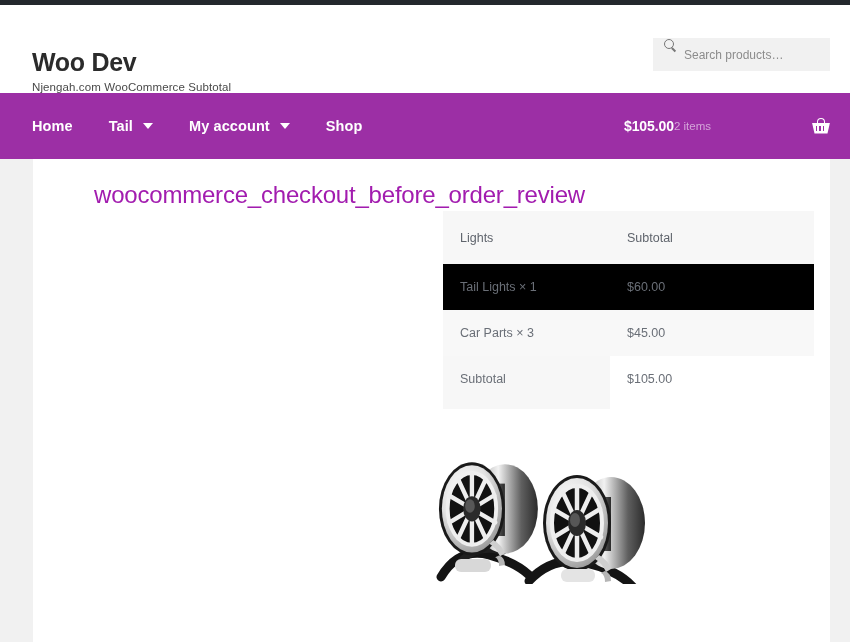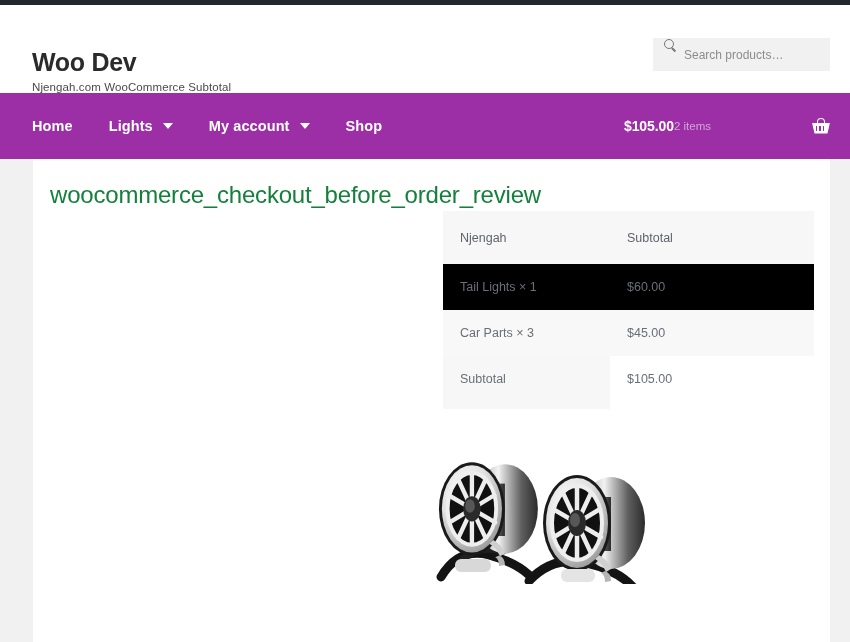--- a/index.html
+++ b/index.html
@@ -201,25 +201,26 @@
 
   .content-area {
     background: #ffffff;
     height: 100%;
     padding: 22px 17px 0 9px;
     position: relative;
   }
 
   .page-title {
     font-size: 24px;
-    color: #15803d;
+    color: #a21caf;
     font-weight: normal;
     letter-spacing: -0.2px;
     padding-left: 8px;
     line-height: 1.2;
+    margin-left: 44px;
   }
 
   
   .order-review {
     position: absolute;
     left: 410px;
     top: 52px;
     width: 371px;
     border-collapse: collapse;
     table-layout: fixed;
@@ -290,21 +291,21 @@
     <input class="search-input" type="text" placeholder="Search products…" style="">
   </form>
 </header>
 
 <nav class="nav-bar">
   <ul class="nav-menu">
     <li class="nav-item">
       <span>Home</span>
     </li>
     <li class="nav-item">
-      <span>Lights</span>
+      <span>Tail</span>
       <span class="caret-icon"></span>
     </li>
     <li class="nav-item">
       <span>My account</span>
       <span class="caret-icon"></span>
     </li>
     <li class="nav-item">
       <span>Shop</span>
     </li>
   </ul>
@@ -324,21 +325,21 @@
 
     <h1 class="page-title">woocommerce_checkout_before_order_review</h1>
 
     <table class="order-review">
       <colgroup>
           <col class="c1">
           <col class="c2">
         </colgroup>
       <thead>
         <tr>
-          <th>Njengah</th>
+          <th>Lights</th>
           <th>Subtotal</th>
         </tr>
       </thead>
       <tbody>
         <tr class="row-product-a">
           <td>Tail Lights  × 1</td>
           <td>$60.00</td>
         </tr>
         <tr class="row-product-b">
           <td>Car Parts  × 3</td>

